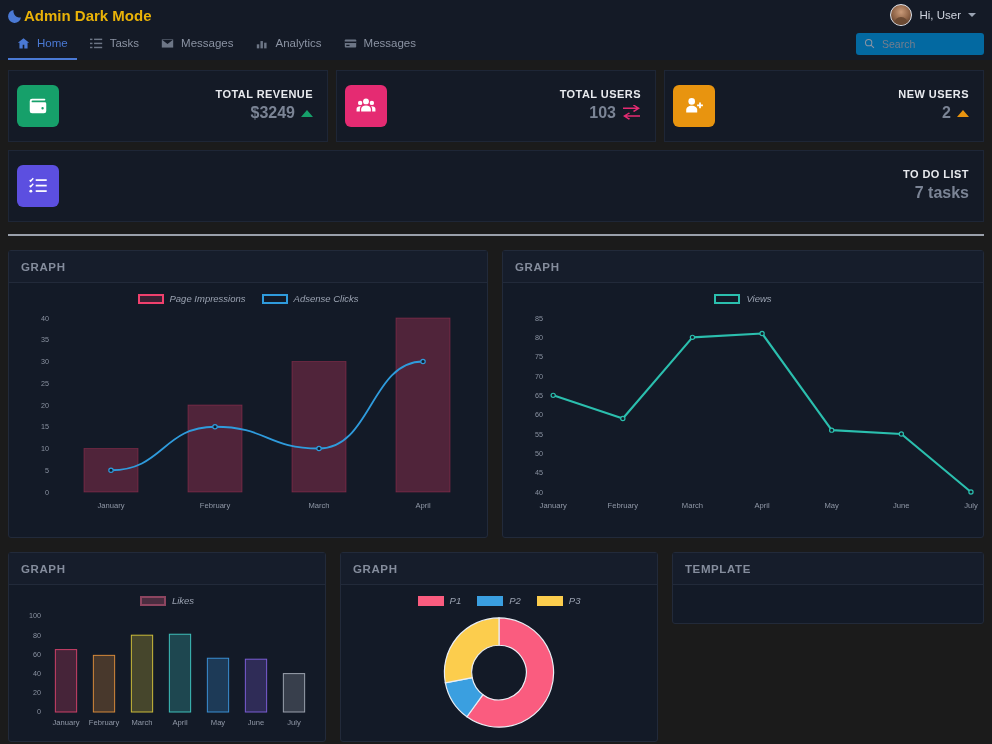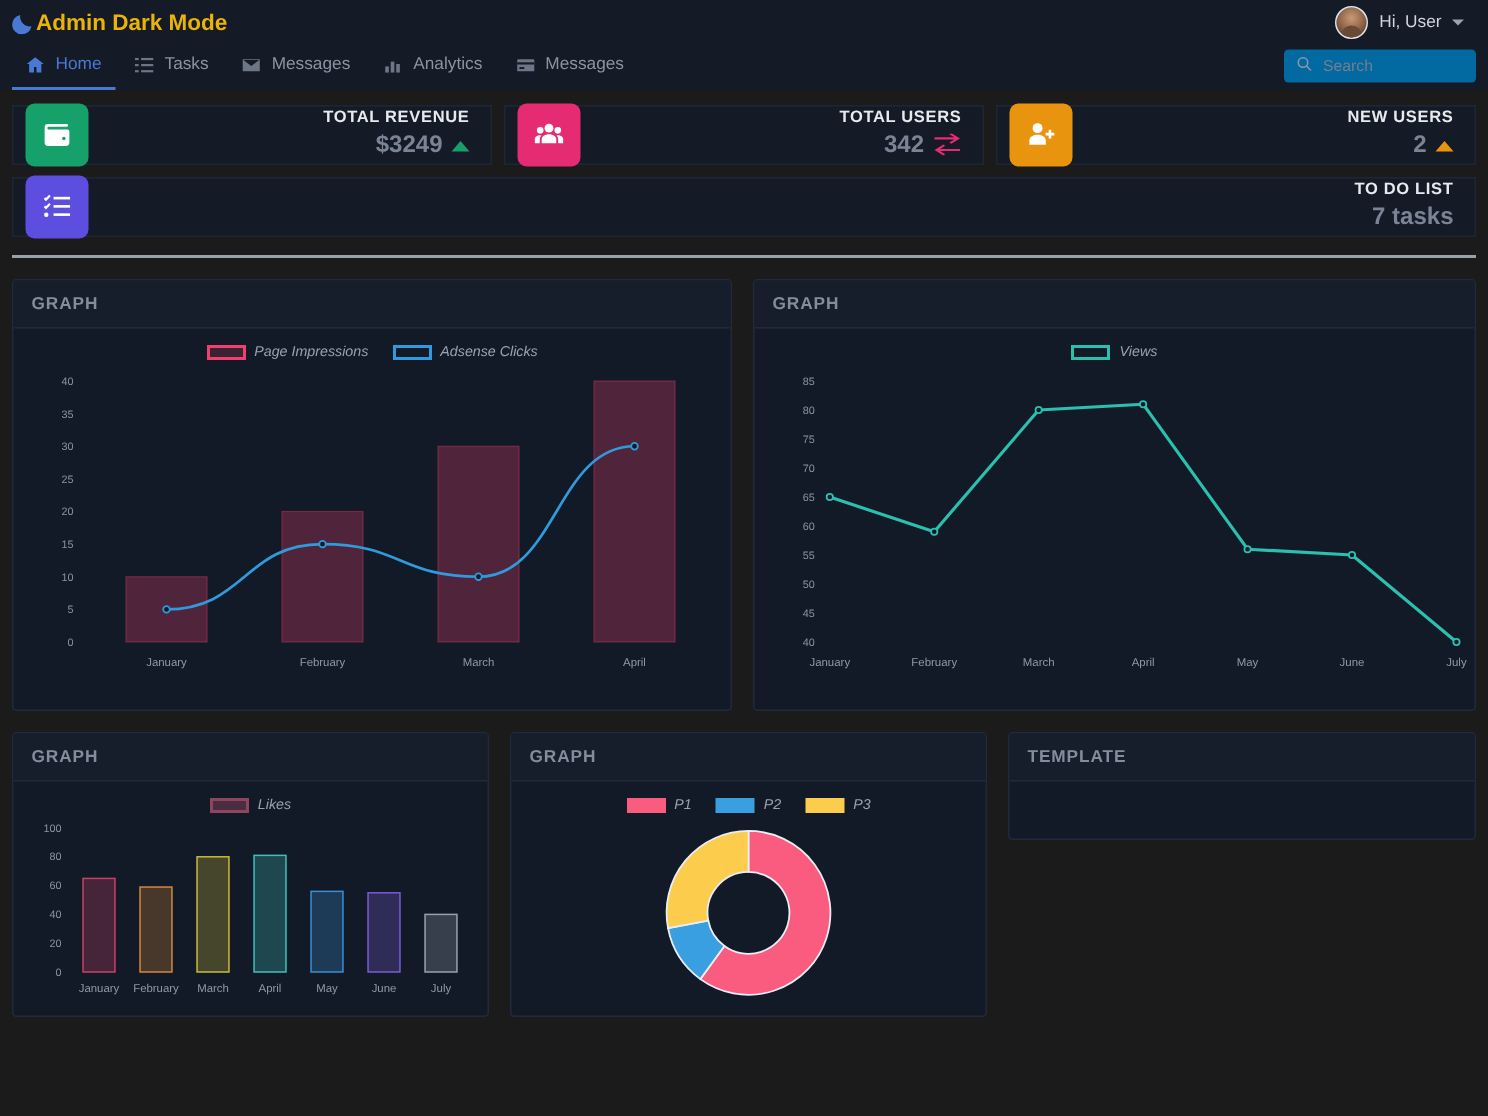--- a/index.html
+++ b/index.html
@@ -70,21 +70,21 @@
     background: transparent; border: none; outline: none;
     color: #c4cad6; font-size: 10.5px;
     font-family: "Liberation Sans", sans-serif; width: 100%;
   }
   .search-box input::placeholder { color: #767e8d; }
 
   
   .cards-wrap { padding: 10px 8px 0 8px; }
   .card-row { display: flex; gap: 8px; margin-bottom: 8px; }
   .card {
-    flex: 1; height: 40px;
+    flex: 1; height: 72px;
     background: #141a26; border: 1px solid #1e2636;
     display: flex; align-items: center;
     padding: 0 14px 0 0; position: relative;
   }
   .card-icon {
     width: 42px; height: 42px; border-radius: 6px;
     margin-left: 8px;
     display: flex; align-items: center; justify-content: center;
     flex-shrink: 0;
   }
@@ -255,21 +255,21 @@
             <circle cx="12" cy="7" r="3.2"></circle>
             <circle cx="5.6" cy="8.6" r="2.4"></circle>
             <circle cx="18.4" cy="8.6" r="2.4"></circle>
             <path d="M12 11.4c-3.2 0-5.3 1.7-5.3 3.8V18h10.6v-2.8c0-2.1-2.1-3.8-5.3-3.8z"></path>
             <path d="M5.6 12.2c-2.3 0-3.9 1.2-3.9 2.7V18h3.6v-2.8c0-1.1.4-2.1 1.2-2.9a6 6 0 0 0-.9-.1zM18.4 12.2c-.3 0-.6 0-.9.1.8.8 1.2 1.8 1.2 2.9V18h3.6v-3.1c0-1.5-1.6-2.7-3.9-2.7z"></path>
           </svg>
       </div>
       <div class="card-text">
         <div class="card-title">TOTAL USERS</div>
         <div class="card-value">
-          <span>342</span>
+          <span>103</span>
           <span>
             <svg class="swap-icon" viewBox="0 0 20 18">
                 <g fill="#e52b72">
                   <path d="M1 6h14l-3.6-3.6L12.8 1 19 7.2 12.8 13.4l-1.4-1.4L15 8.4H1z" transform="translate(0,-1) scale(1,0.62)"></path>
                   <path d="M19 12H5l3.6 3.6L7.2 17 1 10.8 7.2 4.6l1.4 1.4L5 9.6h14z" transform="translate(0,5) scale(1,0.62)"></path>
                 </g>
               </svg>
           </span>
         </div>
       </div>

